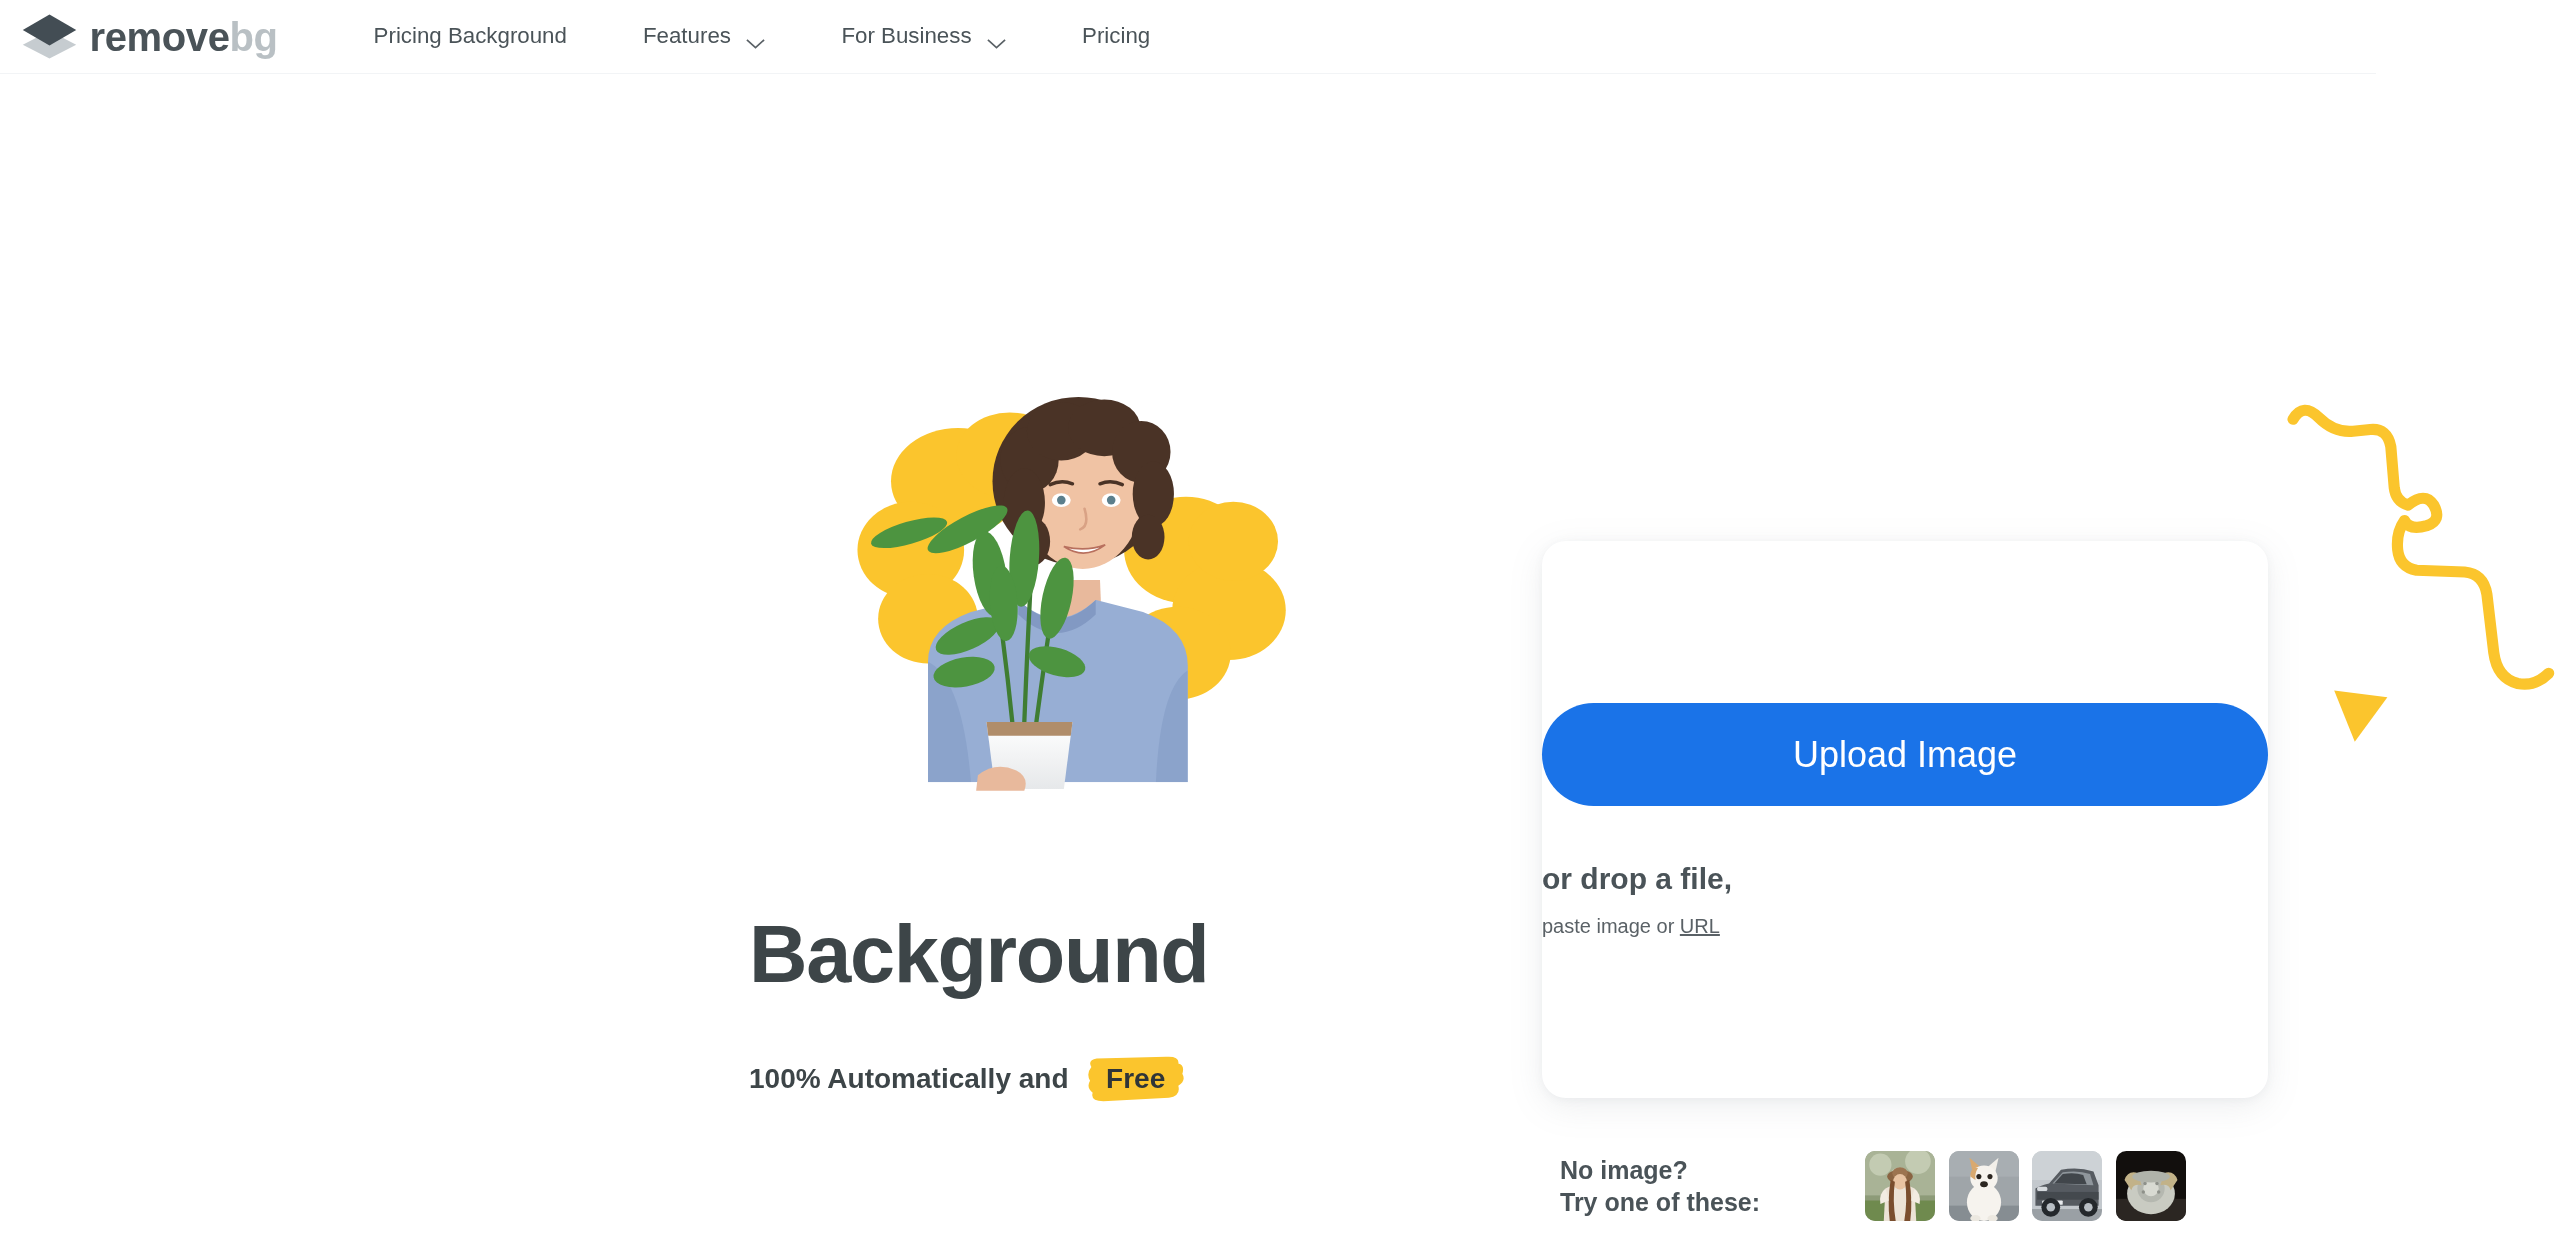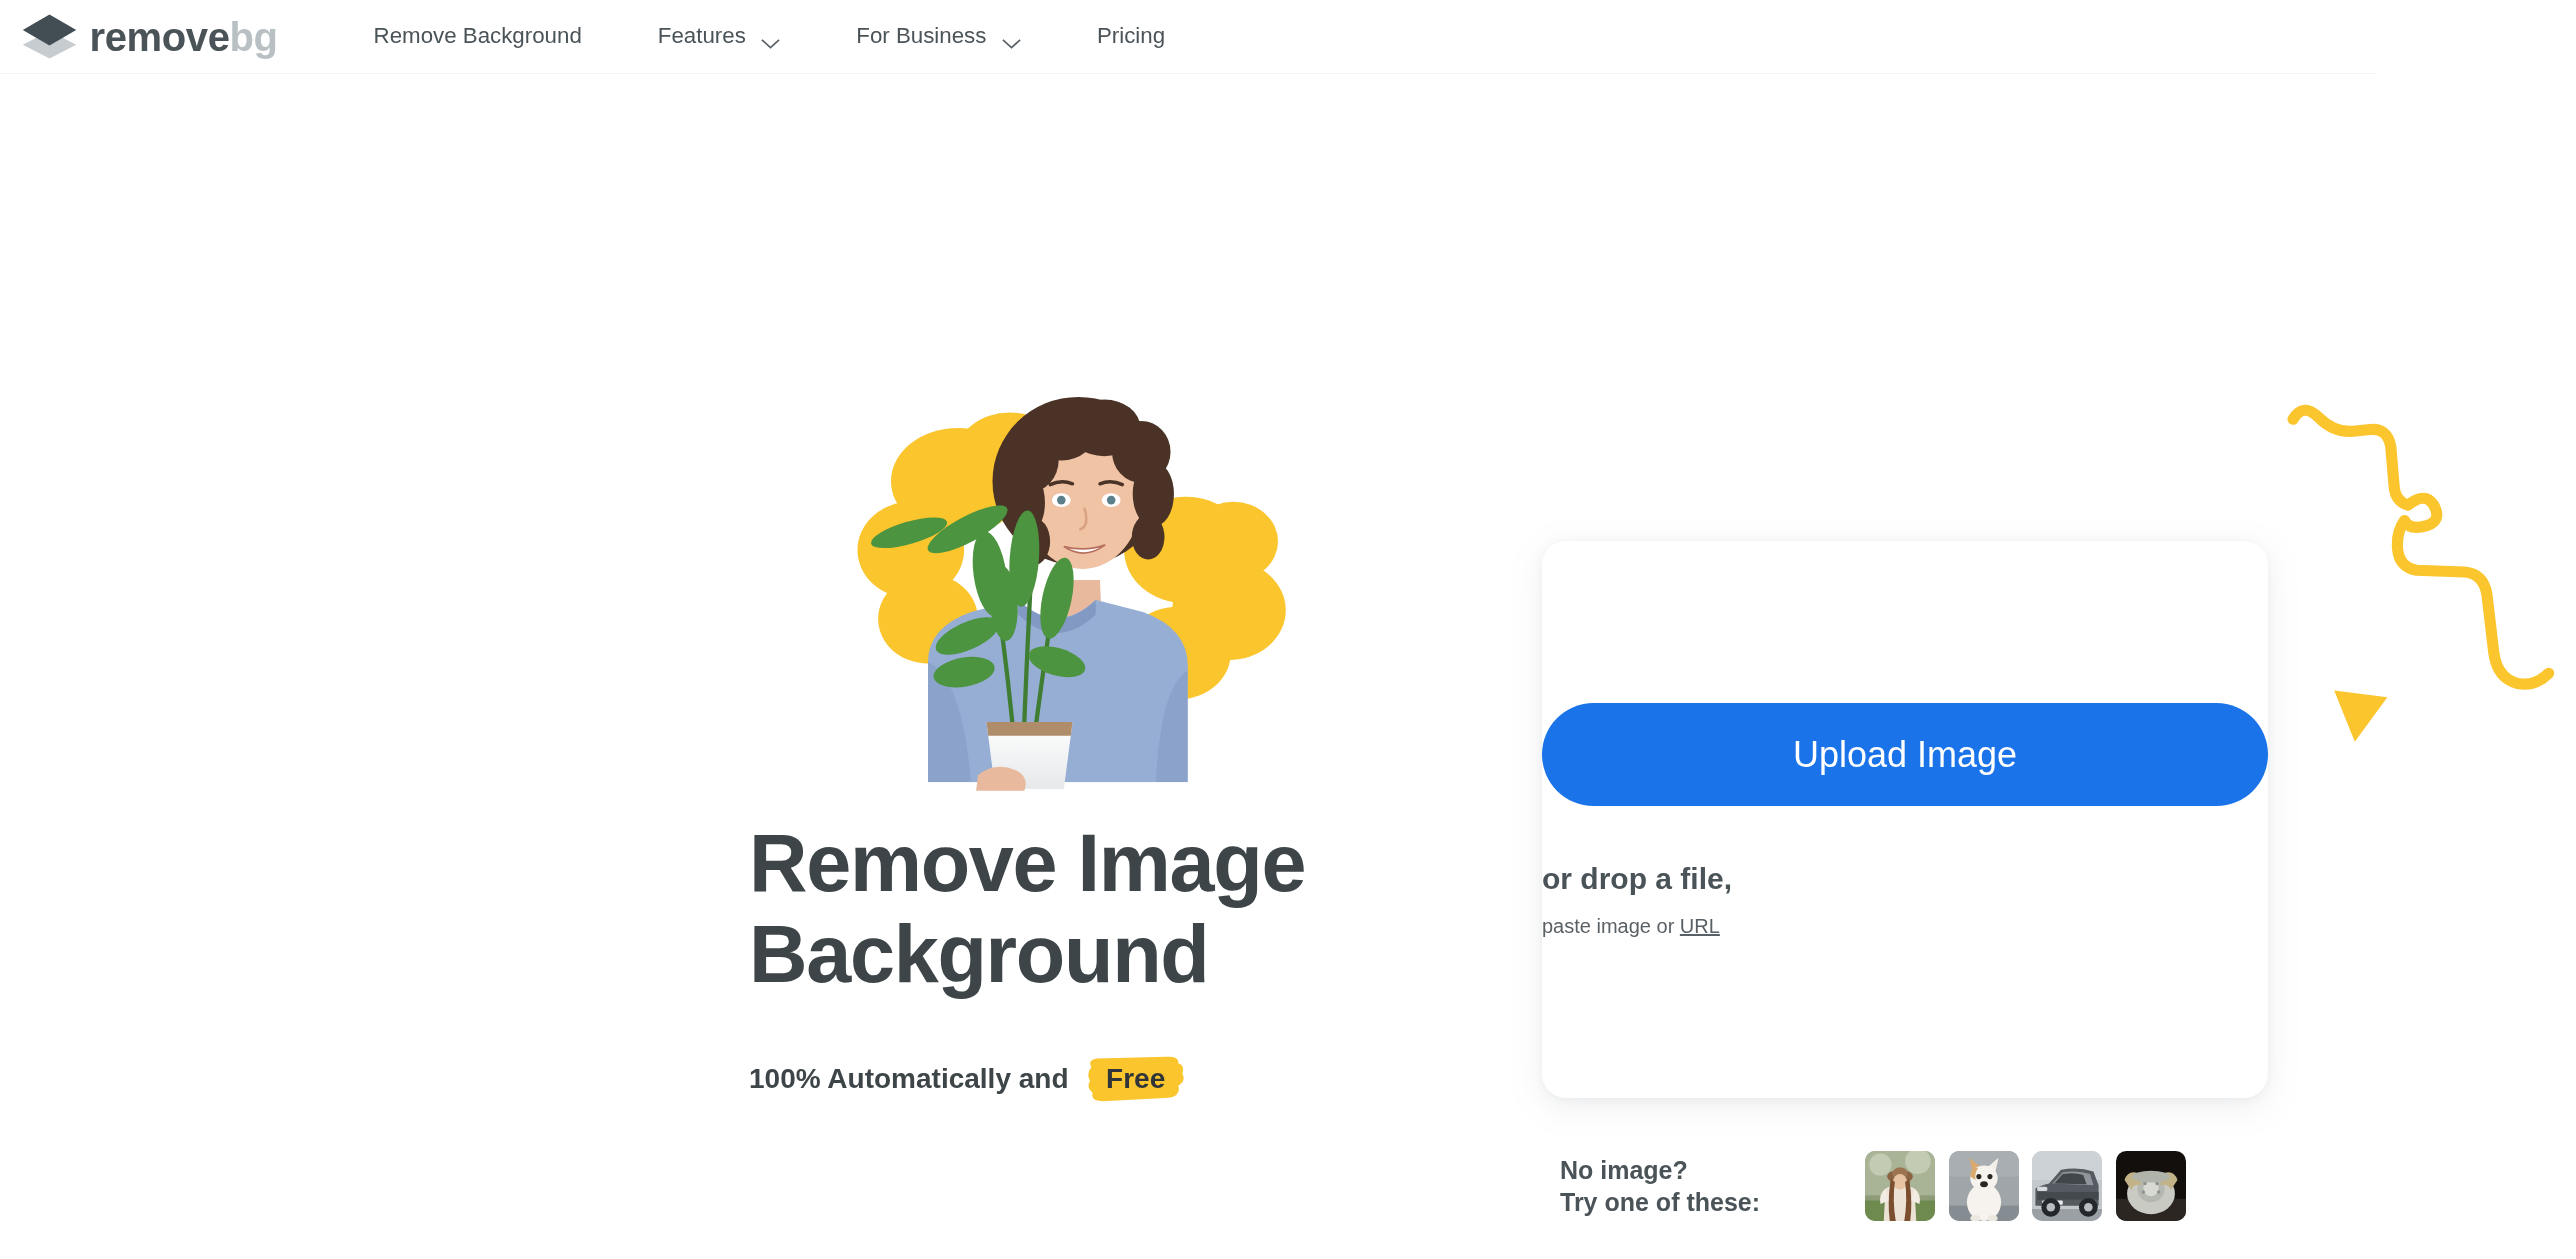--- a/index.html
+++ b/index.html
@@ -231,21 +231,21 @@
     </span>
     <span class="logo-text">
       <span class="logo-remove">remove</span>
         <span class="logo-bg">bg</span>
     </span>
   </div>
 
   <nav class="nav">
 
     <div class="nav-item">
-      <span>Remove Background</span>
+      <span>Pricing Background</span>
     </div>
 
     <div class="nav-item">
       <span>Features</span>
       <span class="caret">
         <svg width="19" height="10.3" viewBox="0 0 22 12">
             <path d="M1 1 L11 10 L21 1" fill="none" stroke="#5a6166" stroke-width="2"></path>
           </svg>
       </span>
     </div>
@@ -342,21 +342,21 @@
     </g>
 
     <path d="M218,400 L318,400 L308,478 L228,478 Z" fill="url(#potG)"></path>
     <path d="M218,400 L318,400 L316,416 L220,416 Z" fill="#b08d6a"></path>
 
     <path d="M208,462 Q228,446 252,456 Q268,464 262,480 L206,480 Z" fill="#e8b99c"></path>
   </svg>
 </div>
 
 <h1 class="headline">
-  <span>Remove Image</span><br>
+  <br>
   <span>Background</span>
 </h1>
 
 <div class="subline">
   <span>100% Automatically and</span>
   <span class="free-wrap">
     <span class="free-blob">
       <svg width="100%" height="100%" viewBox="0 0 150 56" preserveAspectRatio="none">
         <path d="M8,14 Q2,6 16,4 L120,2 Q140,1 138,10 Q148,12 144,22 Q150,30 138,36 Q142,48 124,50 L26,54 Q6,54 10,44 Q0,38 6,30 Q0,22 8,14 Z" fill="#fbc52d"></path>
       </svg>

